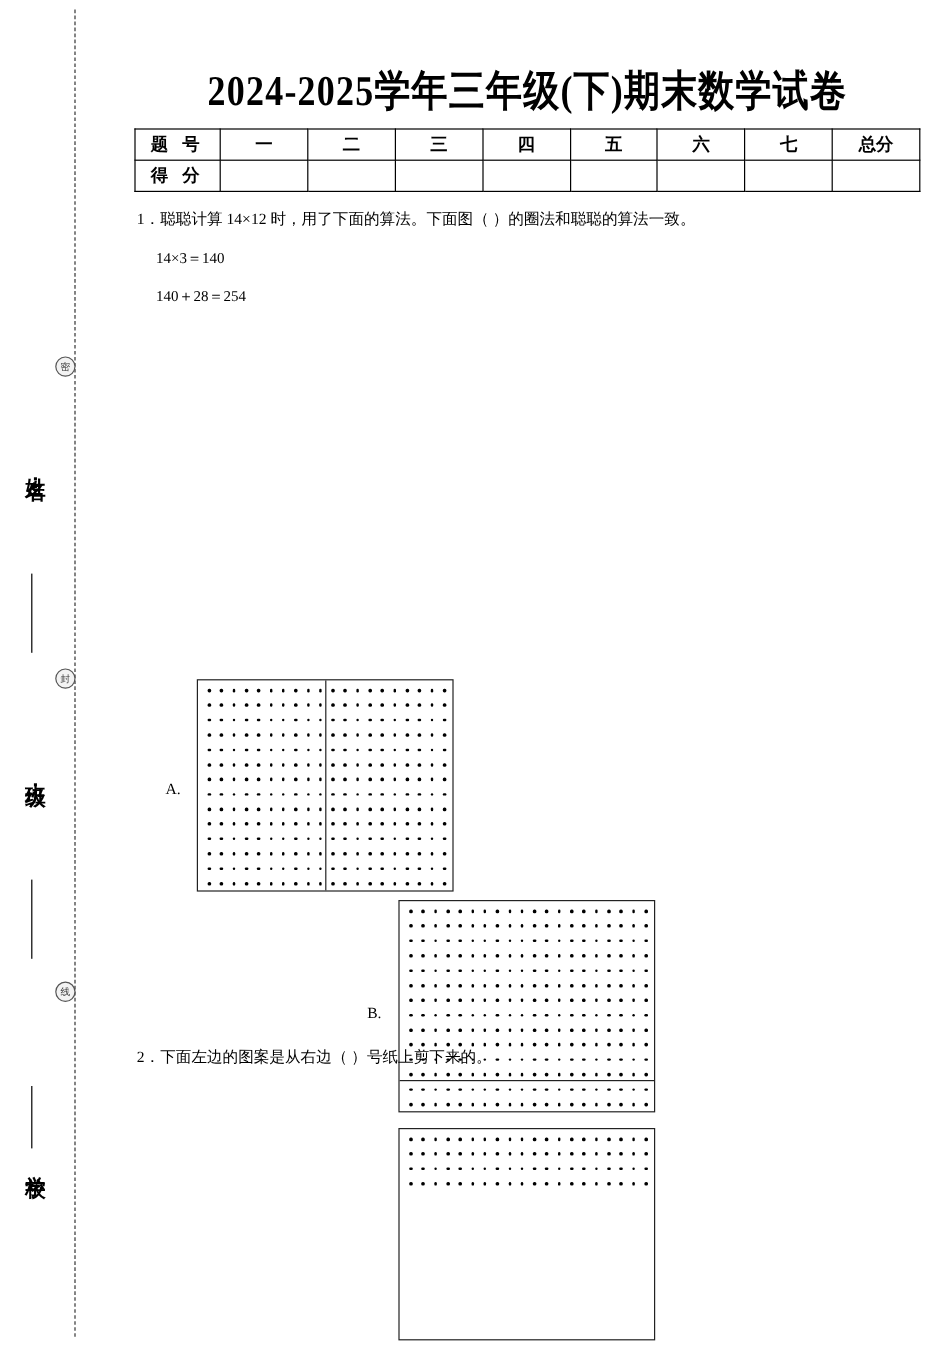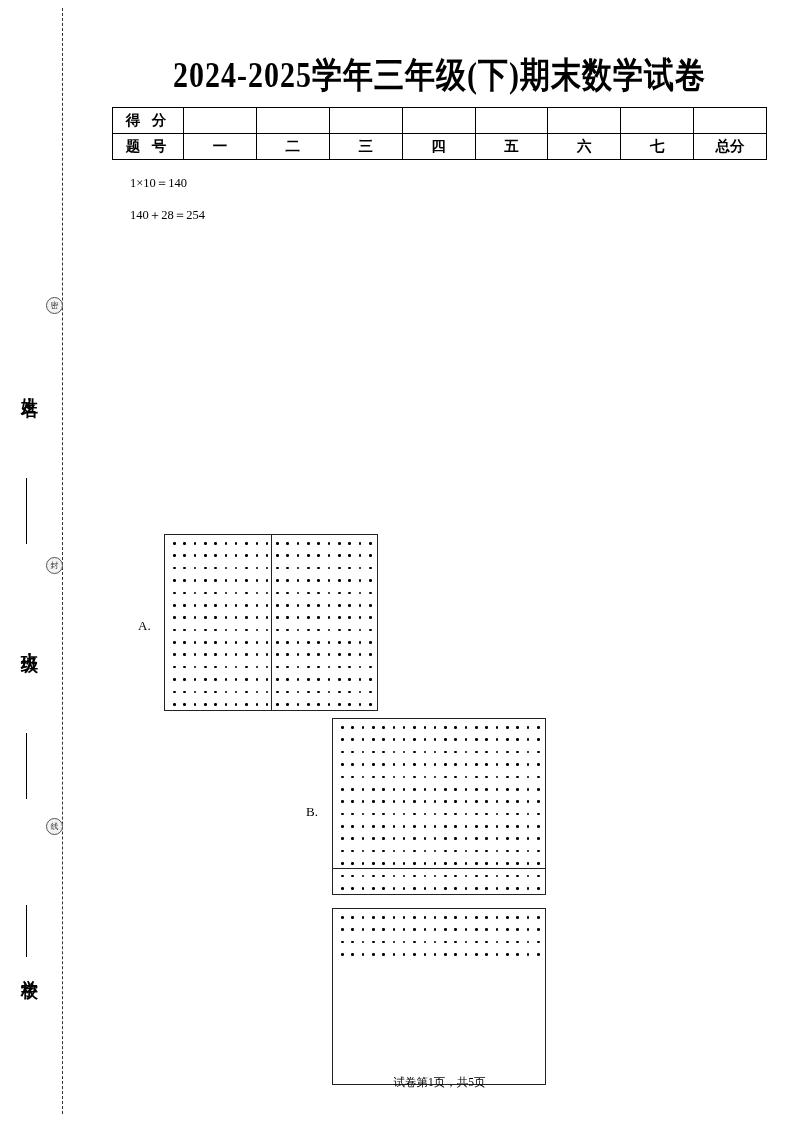--- a/index.html
+++ b/index.html
@@ -197,48 +197,49 @@
 
 <div class="page">
 
   <div class="title">2024-2025学年三年级(下)期末数学试卷</div>
 
 
   <div class="score-table-wrap">
     <table class="score">
       <tbody>
           <tr>
+        <td class="lbl">题 号</td>
+        <td class="num">一</td>
+        <td class="num">二</td>
+        <td class="num">三</td>
+        <td class="num">四</td>
+        <td class="num">五</td>
+        <td class="num">六</td>
+        <td class="num">七</td>
+        <td class="num">总分</td>
+      </tr>
+      <tr>
         <td class="lbl">得 分</td>
         <td></td>
         <td></td>
         <td></td>
         <td></td>
         <td></td>
         <td></td>
         <td></td>
         <td></td>
       </tr>
-      <tr>
-        <td class="lbl">题 号</td>
-        <td class="num">一</td>
-        <td class="num">二</td>
-        <td class="num">三</td>
-        <td class="num">四</td>
-        <td class="num">五</td>
-        <td class="num">六</td>
-        <td class="num">七</td>
-        <td class="num">总分</td>
-      </tr>
     </tbody>
       </table>
   </div>
 
 
-
-  <div class="calc-line">1×10＝140</div>
+  <div class="q-line">1．聪聪计算 14×12 时，用了下面的算法。下面图（    ）的圈法和聪聪的算法一致。</div>
+
+  <div class="calc-line">14×3＝140</div>
   <div class="calc-line">140＋28＝254</div>
 
   <div class="figure-row" style="height:0;">
     <div class="opt-label" style="left:52px; top:394px;">A.</div>
     <div class="grid-box" id="gridA" style="left:78px; top:310px; width:212px; height:175px;">
       <div class="dots" id="dotsA">
           <span class="dot" style="left:8.00px;top:7.00px"></span>
           <span class="dot" style="left:18.32px;top:7.00px"></span>
           <span class="dot" style="left:28.63px;top:7.00px"></span>
           <span class="dot" style="left:38.95px;top:7.00px"></span>
@@ -894,15 +895,15 @@
           <span class="dot" style="left:162.74px;top:44.15px"></span>
           <span class="dot" style="left:173.05px;top:44.15px"></span>
           <span class="dot" style="left:183.37px;top:44.15px"></span>
           <span class="dot" style="left:193.68px;top:44.15px"></span>
           <span class="dot" style="left:204.00px;top:44.15px"></span>
         </div>
 
     </div>
   </div>
 
-
-  <div class="footer">试卷第1页，共5页</div>
+  <div class="q-line" style="position:absolute; left:28px; top:872px; margin:0;">2．下面左边的图案是从右边（    ）号纸上剪下来的。</div>
+
 </div>
 
 </body></html>

